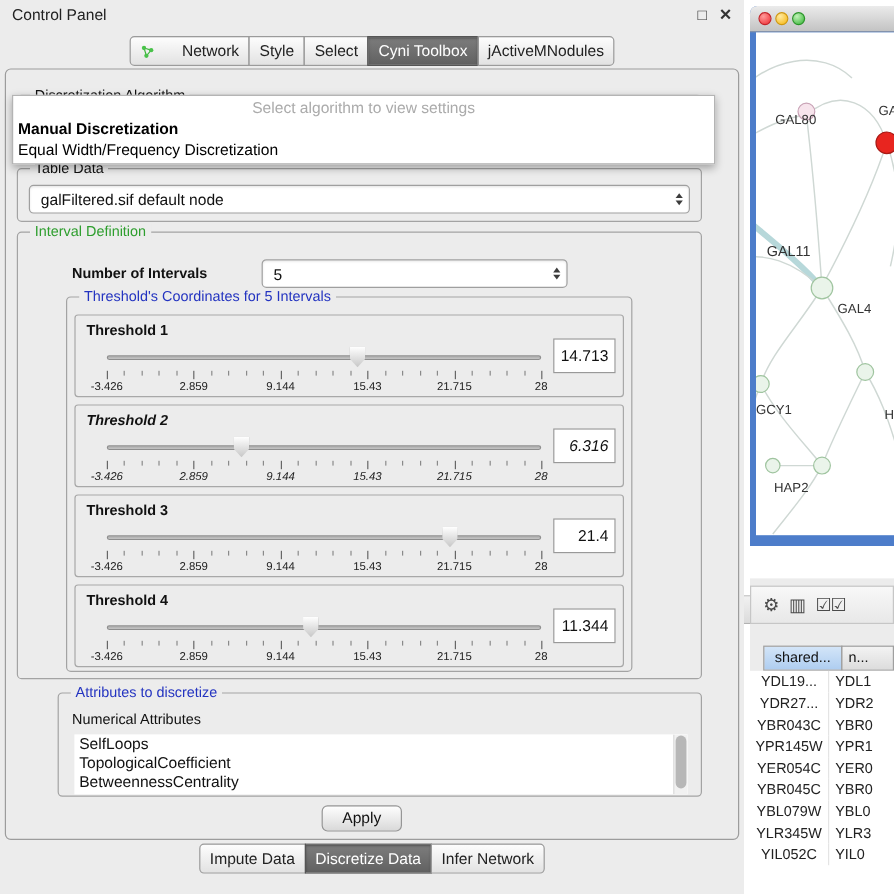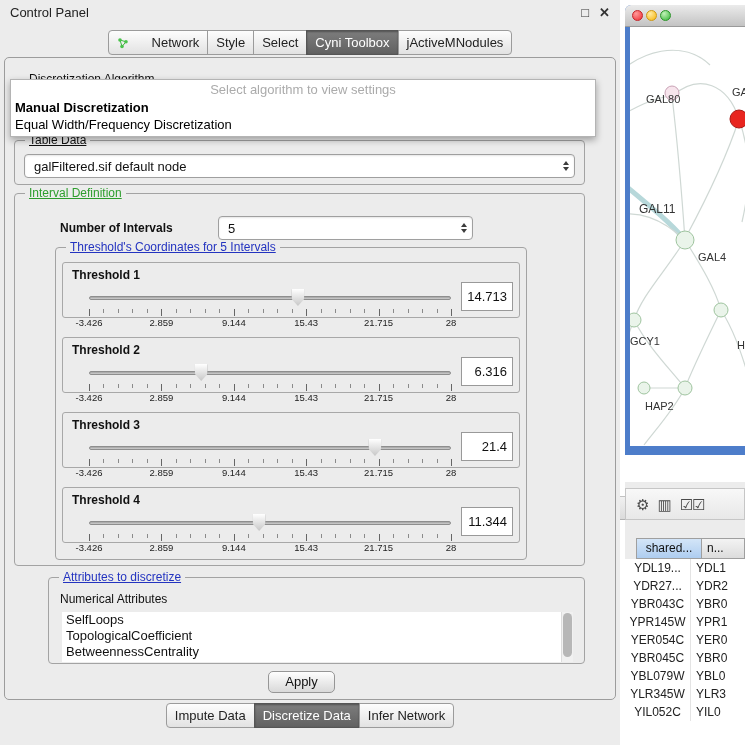--- a/index.html
+++ b/index.html
@@ -29,21 +29,21 @@
   .tab:last-child { border-radius: 0 4px 4px 0; }
   .tab.selected { background: linear-gradient(#7d7d7d, #616161); color: #fff; border-color: #555;
     box-shadow: inset 0 1px 2px rgba(0,0,0,.35); }
   .tab-icon { display: inline-flex; }
 
   #cp-content { position: absolute; left: 4px; top: 57px; width: 612px; height: 643px;
     border: 1px solid #9c9c9c; border-radius: 5px; background: #ececec; }
 
   .groupbox { position: absolute; border: 1px solid #a3a3a3; border-radius: 4px; }
   .gtitle { position: absolute; top: -8px; left: 10px; background: #ececec; padding: 0 4px;
-    font-size: 12px; color: #111; white-space: nowrap; text-decoration: underline; }
+    font-size: 12px; color: #111; white-space: nowrap; }
   .gtitle.green { color: #2e9e2e; }
   .gtitle.blue { color: #2333c0; }
 
   
   .combo { position: absolute; background: #fff; border: 1px solid #9f9f9f; border-radius: 4px;
     font-size: 13px; display: flex; align-items: center; padding-left: 9px; color: #111;
     box-shadow: inset 0 1px 2px rgba(0,0,0,.10); }
   .stepper { position: absolute; right: 5px; top: 50%; transform: translateY(-50%);
     display: flex; flex-direction: column; align-items: center; gap: 2px; }
   .stepper .up { width: 0; height: 0; border-left: 3.5px solid transparent; border-right: 3.5px solid transparent; border-bottom: 4.5px solid #3c3c3c; }
@@ -66,21 +66,21 @@
 
   #td-group { left: 14px; top: 140px; width: 571px; height: 45px; }
   #td-combo { left: 24px; top: 154px; width: 551px; height: 24px; }
 
   #int-group { left: 14px; top: 193px; width: 571px; height: 373px; }
   #num-label { position: absolute; left: 60px; top: 221px; font-weight: bold; font-size: 12px; }
   #num-combo { left: 218px; top: 216px; width: 255px; height: 24px; }
 
   #thr-group { left: 55px; top: 247px; width: 472px; height: 313px; }
 
-  .thr-box { position: absolute; left: 62px; width: 458px; height: 56px;
+  .thr-box { position: absolute; left: 62px; width: 458px; height: 69px;
     border: 1px solid #a8a8a8; border-radius: 3px; background: #ececec; }
   .thr-label { position: absolute; left: 9px; top: 5px; font-weight: bold; font-size: 12px; }
   .thr-value { position: absolute; left: 398px; top: 19px; width: 52px; height: 29px; background: #fff;
     border: 1px solid #999; font-size: 13px; text-align: right; line-height: 27px; padding-right: 5px; }
   .slider { position: absolute; left: 26px; top: 22px; width: 362px; height: 44px; }
   .slider .track { position: absolute; left: 0; right: 0; top: 11px; height: 4px;
     background: linear-gradient(#a2a2a2, #cfcfcf); border: 1px solid #8e8e8e; border-radius: 2px; }
   .slider .thumb { position: absolute; top: 4px; width: 13px; height: 17px;
     background: linear-gradient(#ffffff, #c7c7c7);
     clip-path: polygon(0 0, 100% 0, 100% 58%, 50% 100%, 0 58%);
@@ -252,21 +252,21 @@
             <span style="left: 20%;">2.859</span>
             <span style="left: 40%;">9.144</span>
             <span style="left: 60%;">15.43</span>
             <span style="left: 80%;">21.715</span>
             <span style="left: 100%;">28</span>
           </div>
           <div class="thumb" style="left: 57.7197%;"></div>
         </div>
         <div class="thr-value">14.713</div>
       </div>
-      <div class="thr-box" style="top: 337px;">
+      <div class="thr-box" style="top: 337px; font-style: italic;">
         <div class="thr-label">Threshold 2</div>
         <div class="slider">
           <div class="track"></div>
           <div class="ticks">
             <span class="tick major" style="left: 0%;"></span>
             <span class="tick" style="left: 4%;"></span>
             <span class="tick" style="left: 8%;"></span>
             <span class="tick" style="left: 12%;"></span>
             <span class="tick" style="left: 16%;"></span>
             <span class="tick major" style="left: 20%;"></span>

